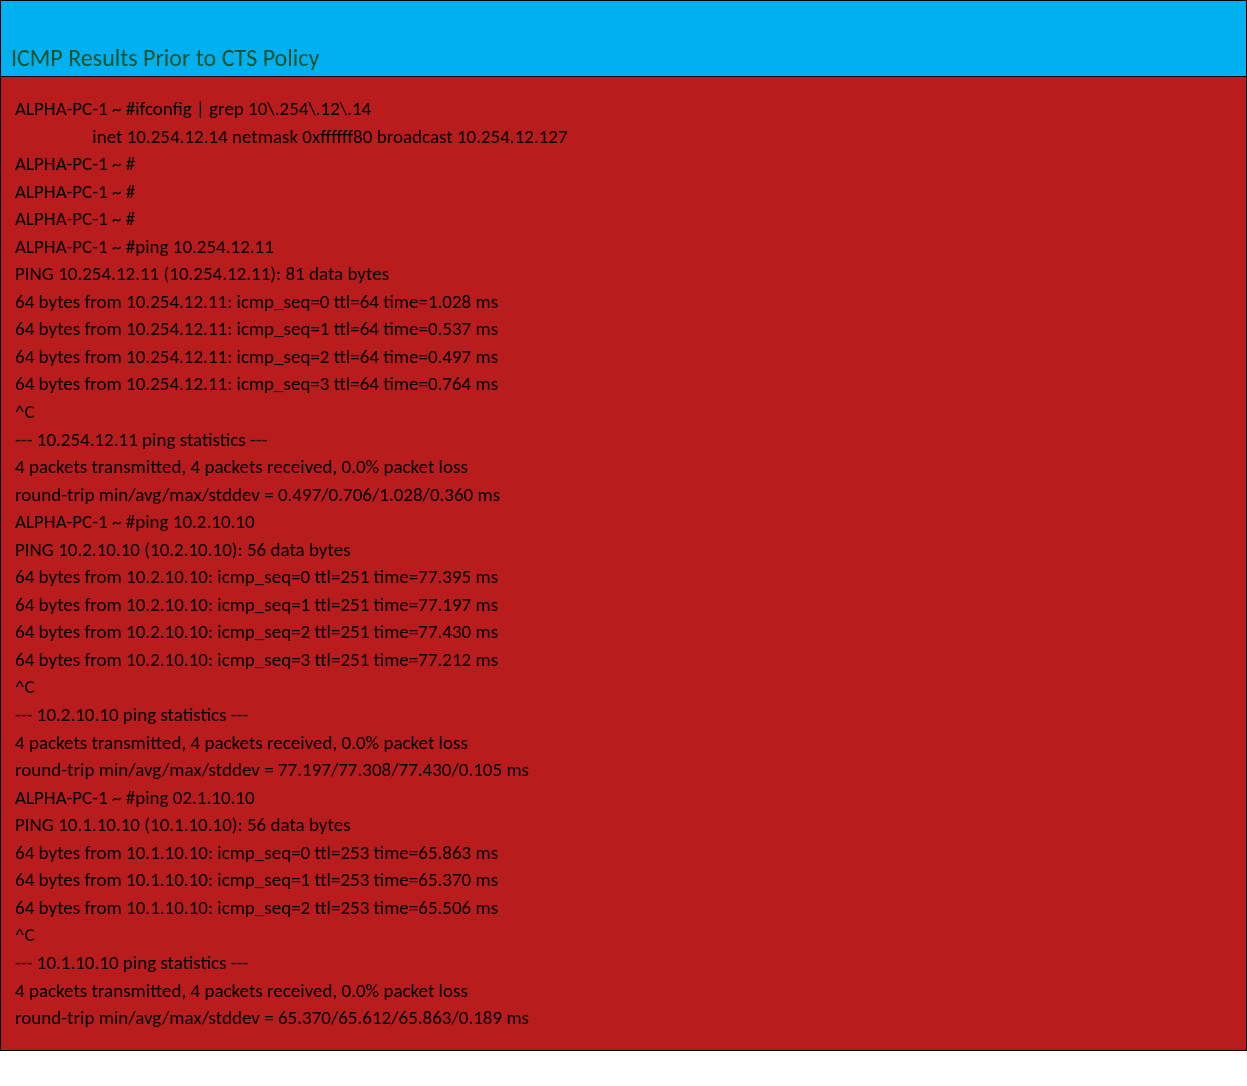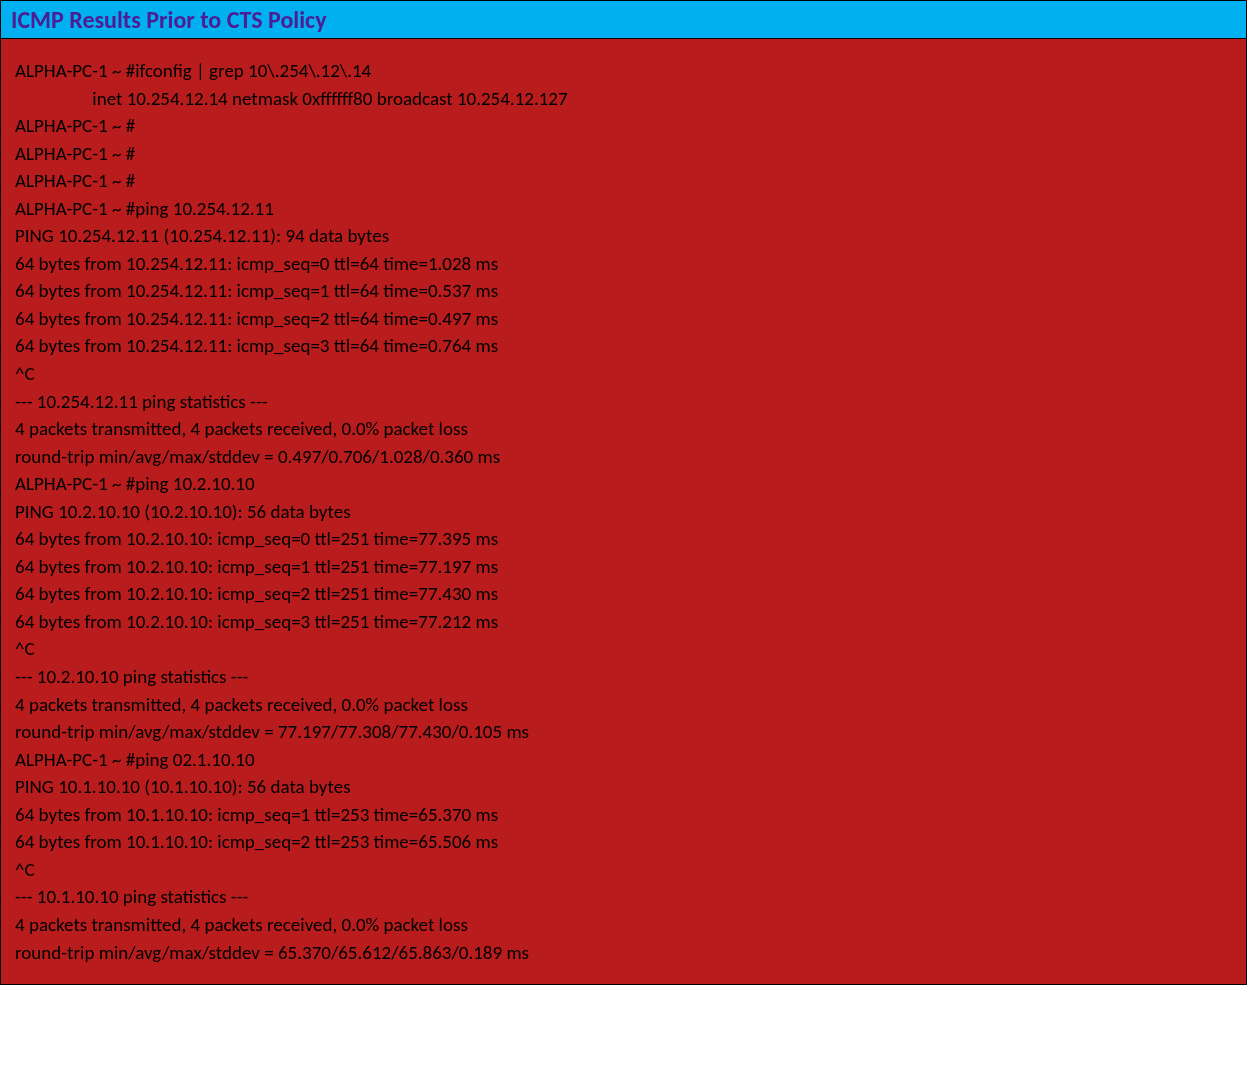--- a/index.html
+++ b/index.html
@@ -17,22 +17,23 @@
       border: 1px solid #000;
       width: 100%;
     }
     .header {
       background-color: #00B0F0;
       padding: 4px 10px;
       border-bottom: 1px solid #000;
     }
     .header-title {
       font-size: 24px;
-      font-weight: bold;
-      color: #4c1d95;
+      font-weight: normal;
+      color: #14532d;
+      margin-top: 38px;
     }
     .terminal-body {
       padding: 18px 14px 18px 14px;
       background: #b91c1c;
     }
     .terminal-line {
       font-family: Calibri, "Segoe UI", Arial, sans-serif;
       font-size: 19px;
       color: #000;
       line-height: 1.45;
@@ -46,41 +47,42 @@
   <div class="header">
     <div class="header-title">ICMP Results Prior to CTS Policy</div>
   </div>
   <div class="terminal-body">
       <div class="terminal-line">ALPHA-PC-1 ~ #ifconfig | grep 10\.254\.12\.14</div>
       <div class="terminal-line">                  inet 10.254.12.14 netmask 0xffffff80 broadcast 10.254.12.127</div>
       <div class="terminal-line">ALPHA-PC-1 ~ #</div>
       <div class="terminal-line">ALPHA-PC-1 ~ #</div>
       <div class="terminal-line">ALPHA-PC-1 ~ #</div>
       <div class="terminal-line">ALPHA-PC-1 ~ #ping 10.254.12.11</div>
-      <div class="terminal-line">PING 10.254.12.11 (10.254.12.11): 94 data bytes</div>
+      <div class="terminal-line">PING 10.254.12.11 (10.254.12.11): 81 data bytes</div>
       <div class="terminal-line">64 bytes from 10.254.12.11: icmp_seq=0 ttl=64 time=1.028 ms</div>
       <div class="terminal-line">64 bytes from 10.254.12.11: icmp_seq=1 ttl=64 time=0.537 ms</div>
       <div class="terminal-line">64 bytes from 10.254.12.11: icmp_seq=2 ttl=64 time=0.497 ms</div>
       <div class="terminal-line">64 bytes from 10.254.12.11: icmp_seq=3 ttl=64 time=0.764 ms</div>
       <div class="terminal-line">^C</div>
       <div class="terminal-line">--- 10.254.12.11 ping statistics ---</div>
       <div class="terminal-line">4 packets transmitted, 4 packets received, 0.0% packet loss</div>
       <div class="terminal-line">round-trip min/avg/max/stddev = 0.497/0.706/1.028/0.360 ms</div>
       <div class="terminal-line">ALPHA-PC-1 ~ #ping 10.2.10.10</div>
       <div class="terminal-line">PING 10.2.10.10 (10.2.10.10): 56 data bytes</div>
       <div class="terminal-line">64 bytes from 10.2.10.10: icmp_seq=0 ttl=251 time=77.395 ms</div>
       <div class="terminal-line">64 bytes from 10.2.10.10: icmp_seq=1 ttl=251 time=77.197 ms</div>
       <div class="terminal-line">64 bytes from 10.2.10.10: icmp_seq=2 ttl=251 time=77.430 ms</div>
       <div class="terminal-line">64 bytes from 10.2.10.10: icmp_seq=3 ttl=251 time=77.212 ms</div>
       <div class="terminal-line">^C</div>
       <div class="terminal-line">--- 10.2.10.10 ping statistics ---</div>
       <div class="terminal-line">4 packets transmitted, 4 packets received, 0.0% packet loss</div>
       <div class="terminal-line">round-trip min/avg/max/stddev = 77.197/77.308/77.430/0.105 ms</div>
       <div class="terminal-line">ALPHA-PC-1 ~ #ping 02.1.10.10</div>
       <div class="terminal-line">PING 10.1.10.10 (10.1.10.10): 56 data bytes</div>
+      <div class="terminal-line">64 bytes from 10.1.10.10: icmp_seq=0 ttl=253 time=65.863 ms</div>
       <div class="terminal-line">64 bytes from 10.1.10.10: icmp_seq=1 ttl=253 time=65.370 ms</div>
       <div class="terminal-line">64 bytes from 10.1.10.10: icmp_seq=2 ttl=253 time=65.506 ms</div>
       <div class="terminal-line">^C</div>
       <div class="terminal-line">--- 10.1.10.10 ping statistics ---</div>
       <div class="terminal-line">4 packets transmitted, 4 packets received, 0.0% packet loss</div>
       <div class="terminal-line">round-trip min/avg/max/stddev = 65.370/65.612/65.863/0.189 ms</div>
     </div>
 </div>
 
 </body></html>

